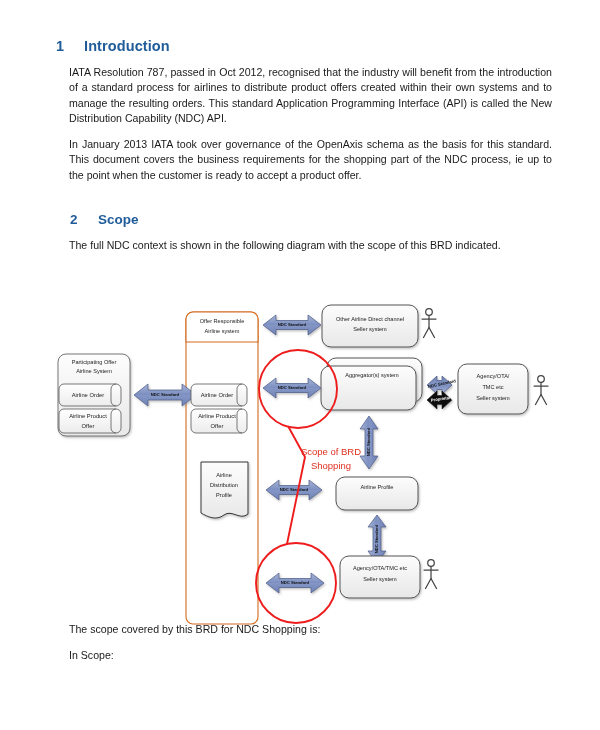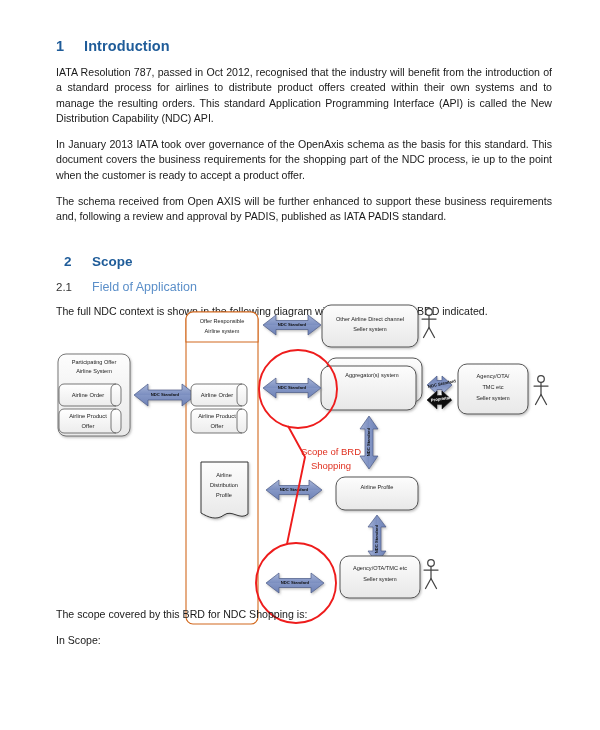--- a/index.html
+++ b/index.html
@@ -38,21 +38,21 @@
     color: #1F5C99;
     margin: 0 0 11px 0;
     letter-spacing: 0.1px;
   }
   h1.heading1 .num { display: inline-block; width: 28px; }
 
   h2.heading2 {
     font-size: 13.5px;
     font-weight: bold;
     color: #1F5C99;
-    margin: 0 0 11px 8px;
+    margin: 0 0 11px 14px;
   }
   h2.heading2 .num { display: inline-block; width: 28px; }
 
   h3.heading3 {
     font-size: 12.5px;
     font-weight: normal;
     color: #5B8FC9;
     margin: 0 0 10px 0;
   }
   h3.heading3 .num {
@@ -60,21 +60,21 @@
     width: 36px;
     color: #333;
     font-weight: normal;
     font-size: 11.5px;
   }
 
   p.body {
     font-size: 10.6px;
     line-height: 15.3px;
     text-align: justify;
-    margin: 0 0 11px 0;
+    margin: 0 0 11px 13px;
     color: #1a1a1a;
   }
   p.body.last { margin-bottom: 0; }
   p.body.nojust { text-align: left; }
   p.body.bold { font-weight: normal; }
   .spacer-md { height: 18px; }
 
   
   .diagram {
     position: absolute;
@@ -113,48 +113,44 @@
     fill: #E03020;
     text-anchor: middle;
     dominant-baseline: middle;
     font-family: "Liberation Sans", sans-serif;
   }
 
   
   .text-bottom {
     position: absolute;
     left: 56px;
-    top: 607px;
+    top: 622px;
     width: 496px;
   }
 </style>
 </head>
 <body>
 
 <div class="page">
 
   <div class="text-col">
 
     <h1 class="heading1">
       <span class="num">1</span><span>Introduction</span>
     </h1>
 
     <p class="body">IATA Resolution 787, passed in Oct 2012, recognised that  the industry will benefit from the introduction of a standard process for airlines to distribute product offers created within their own systems and to manage the resulting orders. This standard Application Programming Interface (API) is called the New Distribution Capability (NDC) API.</p>
     <p class="body">In January 2013 IATA took over governance of the OpenAxis schema as the basis for this standard. This document covers the business requirements for the shopping part of the NDC process, ie up to the point when the customer is ready to accept a product offer.</p>
-    <p class="body">The schema received from Open AXIS will be further enhanced to support these business requirements and, following a review and approval by PADIS, published as IATA PADIS standard.</p>
 
     <div class="spacer-md"></div>
 
     <h2 class="heading2">
       <span class="num">2</span><span>Scope</span>
     </h2>
 
-    <h3 class="heading3">
-      <span class="num">2.1</span><span>Field of Application</span>
-    </h3>
 
     <p class="body nojust last">The full NDC context is shown in the following diagram with the scope of this BRD indicated.</p>
   </div>
 
   <div class="diagram">
     <svg width="600" height="330" viewBox="0 0 600 330" xmlns="http://www.w3.org/2000/svg">
       <defs>
         <linearGradient id="gradBoxV" x1="0" y1="0" x2="0" y2="1">
           <stop offset="0%" stop-color="#FDFDFD"></stop>
           <stop offset="100%" stop-color="#E8E8E8"></stop>

